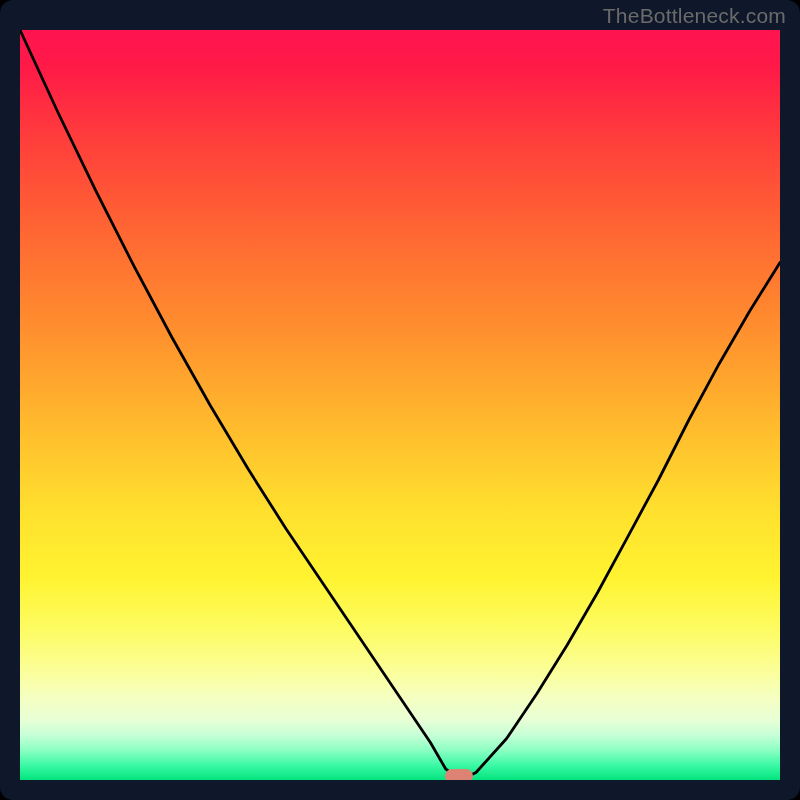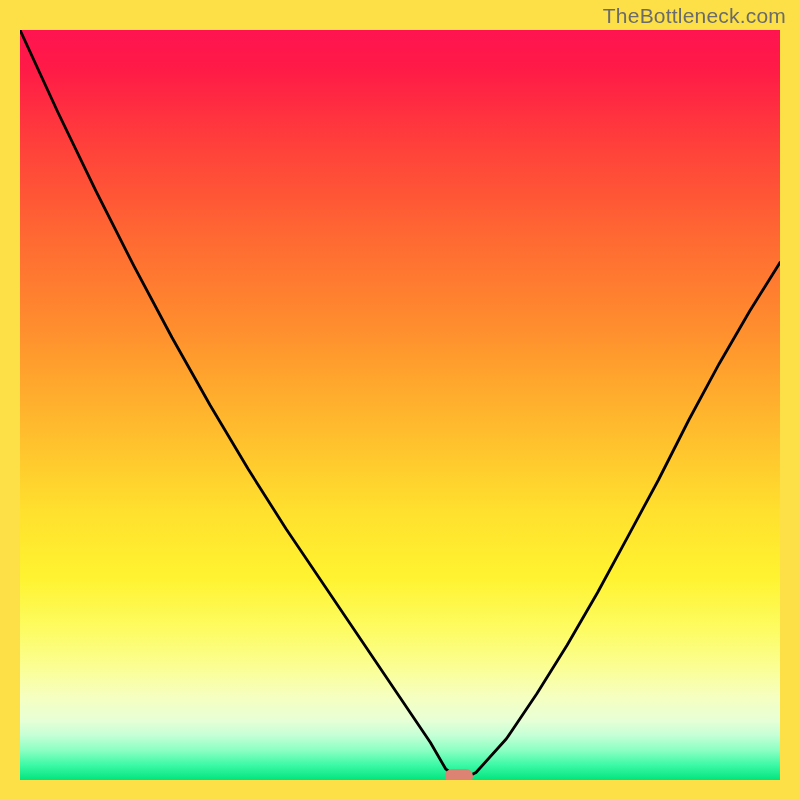--- a/index.html
+++ b/index.html
@@ -8,21 +8,22 @@
     width: 800px;
     height: 800px;
     background: #000;
     font-family: Arial, Helvetica, sans-serif;
     overflow: hidden;
   }
   .frame {
     position: relative;
     width: 800px;
     height: 800px;
-    background: #fde047;
+    background: #0f172a;
+    border-radius: 13px;
   }
   .watermark {
     position: absolute;
     top: 4px;
     right: 14px;
     color: #6b6b6b;
     font-size: 21px;
     font-weight: 500;
     letter-spacing: 0.2px;
     z-index: 5;

